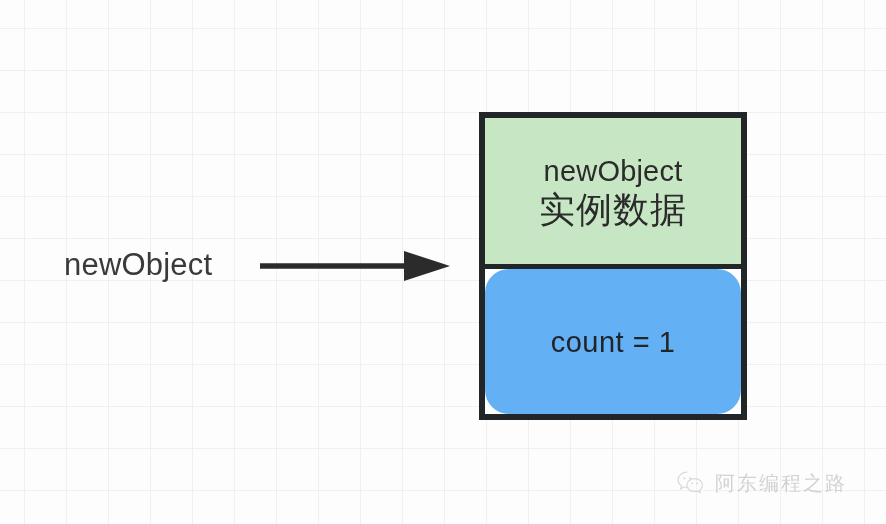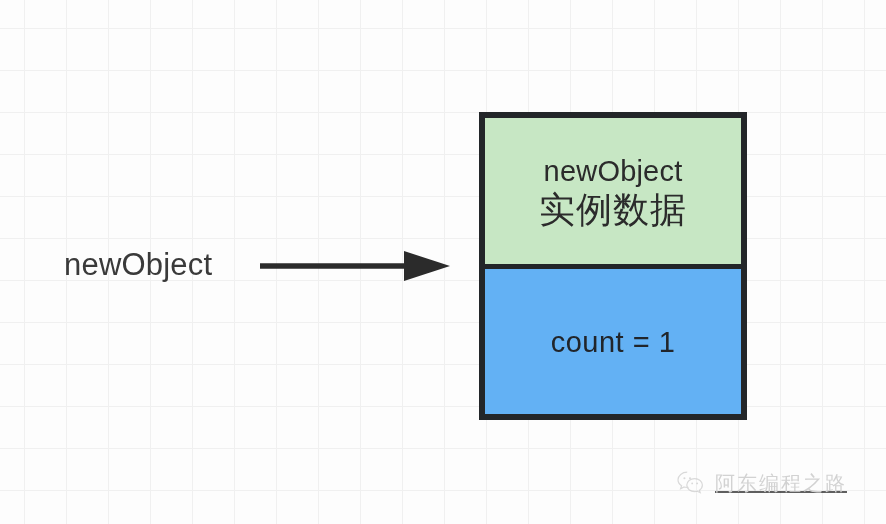--- a/index.html
+++ b/index.html
@@ -84,32 +84,32 @@
     line-height: 40px;
     letter-spacing: 1px;
   }
   #field-section {
     flex: 1;
     background: #63b1f4;
     color: #21252a;
     font-size: 29px;
     line-height: 38px;
     letter-spacing: 0.5px;
+    border-radius: 24px;
   }
 
   
   #watermark {
     position: absolute;
     left: 676px;
     top: 470px;
     display: flex;
     align-items: center;
     gap: 9px;
     opacity: 0.62;
-    text-decoration: underline;
   }
   #watermark-text {
     font-size: 20px;
     line-height: 26px;
     color: #b9b9b9;
     letter-spacing: 2px;
     white-space: nowrap;
   }
   #wechat-icon {
     display: block;

